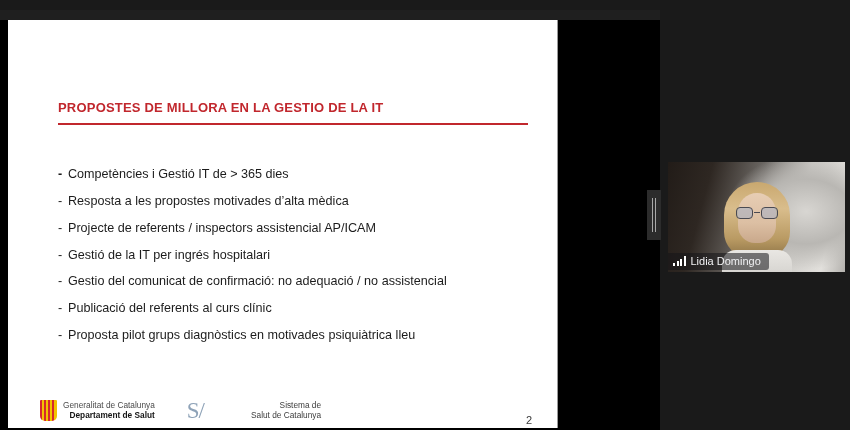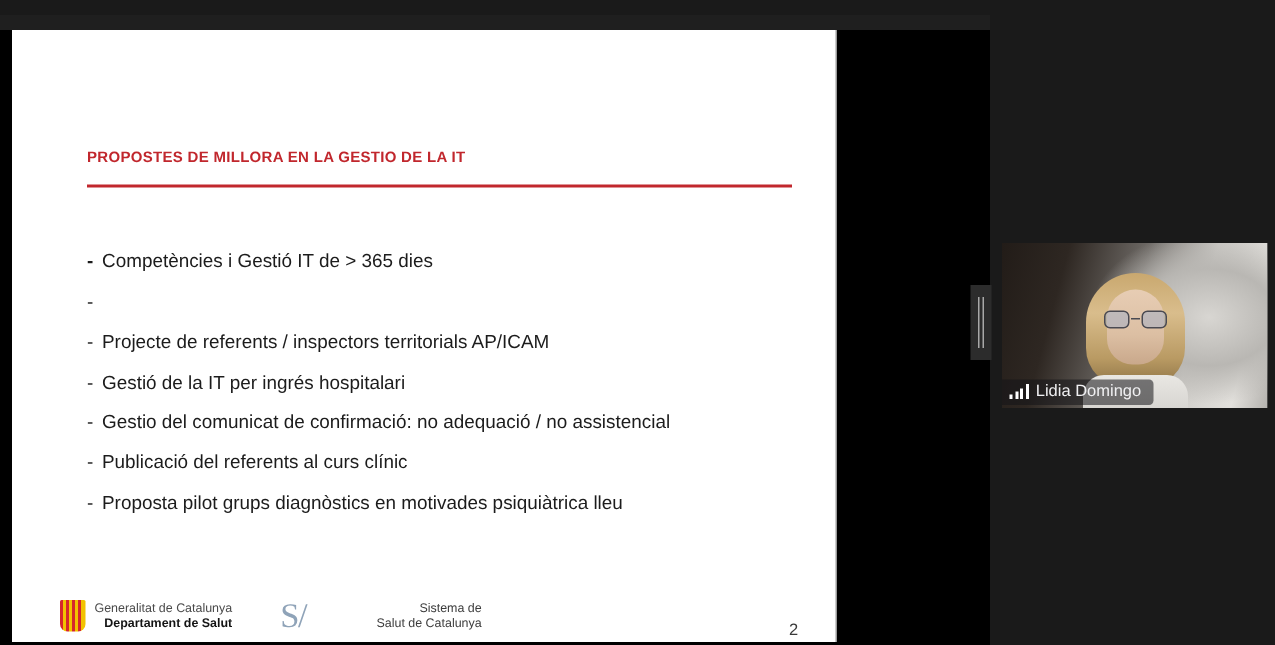--- a/index.html
+++ b/index.html
@@ -48,21 +48,21 @@
     height: 408px;
     background: #ffffff;
     border-right: 1px solid #9a9a9a;
     box-sizing: border-box;
   }
 
   .slide-title {
     position: absolute;
     left: 50px;
     top: 80px;
-    font-size: 10px;
+    font-size: 13px;
     font-weight: bold;
     color: #c1272d;
     letter-spacing: 0.2px;
     white-space: nowrap;
   }
   .title-rule {
     position: absolute;
     left: 50px;
     top: 103px;
     width: 470px;
@@ -316,25 +316,26 @@
 
       <div class="bullets">
 
         <div class="bullet strong">
           <span class="dash">-</span>
           <span>Competències i Gestió IT de &gt; 365 dies</span>
         </div>
 
         <div class="bullet">
           <span class="dash">-</span>
-        </div>
-
-        <div class="bullet">
-          <span class="dash">-</span>
-          <span>Projecte de referents / inspectors territorials AP/ICAM</span>
+          <span>Resposta a les propostes motivades d’alta mèdica</span>
+        </div>
+
+        <div class="bullet">
+          <span class="dash">-</span>
+          <span>Projecte de referents / inspectors assistencial AP/ICAM</span>
         </div>
 
         <div class="bullet">
           <span class="dash">-</span>
           <span>Gestió de la  IT per ingrés hospitalari</span>
         </div>
 
         <div class="bullet">
           <span class="dash">-</span>
           <span>Gestio del comunicat de confirmació: no adequació / no assistencial</span>

